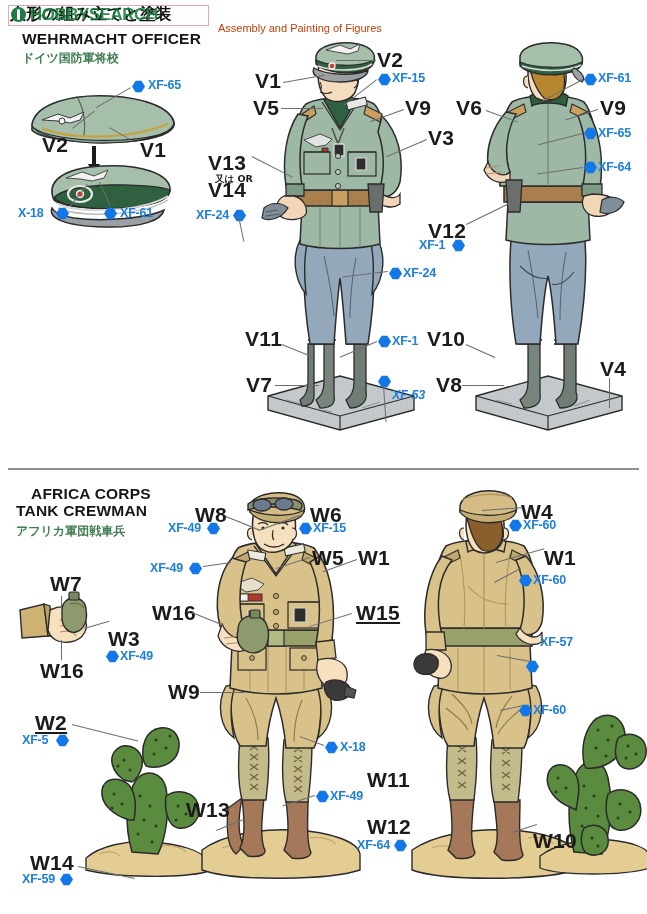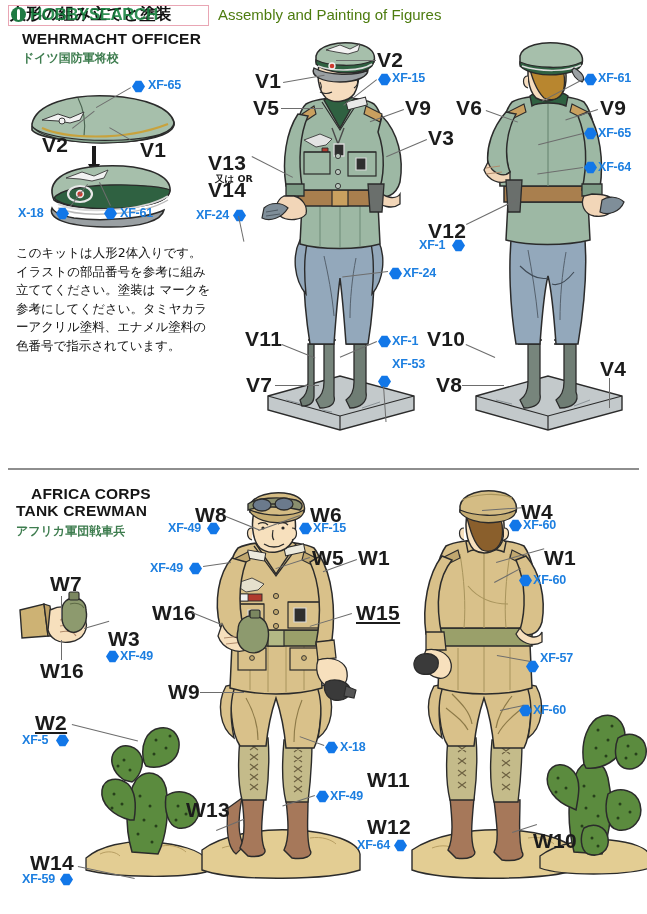--- a/index.html
+++ b/index.html
@@ -7,21 +7,21 @@
     width:647px;height:914px;position:relative;overflow:hidden;
     font-family:"Liberation Sans","DejaVu Sans",sans-serif;
     color:#1a1a1a;
   }
   .sheet{position:absolute;inset:0;}
 
   
   .hdr{position:absolute;left:6px;top:2px;width:641px;height:26px;}
   .hdr-jp{position:absolute;left:4px;top:2px;font-size:16px;font-weight:700;
           font-family:"DejaVu Sans",sans-serif;letter-spacing:0px;white-space:nowrap;color:#111;}
-  .hdr-en{position:absolute;left:212px;top:4px;font-size:15px;white-space:nowrap;color:#4d7c0f;}
+  .hdr-en{position:absolute;left:212px;top:20px;font-size:11px;white-space:nowrap;color:#c2410c;}
   .watermark{position:absolute;left:2px;top:3px;width:200px;height:20px;pointer-events:none;}
   .wm-text{position:absolute;left:22px;top:0px;font-size:17px;font-weight:700;color:#15803d;
            letter-spacing:-0.5px;opacity:.88;font-family:"Liberation Sans",sans-serif;}
   .wm-box{position:absolute;left:0;top:0px;width:199px;height:19px;border:1px solid #e9a6b4;}
   .wm-leaf{position:absolute;left:3px;top:2px;width:15px;height:15px;border-radius:50%;
            background:#1f7a43;}
   .wm-leaf:after{content:"";position:absolute;left:6px;top:2px;width:3px;height:11px;
            background:#fff;border-radius:2px;}
 
   
@@ -132,21 +132,20 @@
   <div class="lead" style="left:131px;top:88px;width:40px;transform:rotate(150deg);"></div>
 
   <div class="paint" style="left:18px;top:206px;">X-18</div>
   <div class="pmark" style="left:56px;top:207px;"></div>
   <div class="lead" style="left:70px;top:206px;width:28px;transform:rotate(-52deg);"></div>
 
   <div class="pmark" style="left:104px;top:207px;"></div>
   <div class="paint" style="left:120px;top:206px;">XF-61</div>
   <div class="lead" style="left:110px;top:206px;width:26px;transform:rotate(-115deg);"></div>
 
-  <div class="txt-jp" style="left:16px;top:244px;">このキットは人形2体入りです。イラストの部品番号を参考に組み立ててください。塗装は&nbsp;マークを参考にしてください。タミヤカラーアクリル塗料、エナメル塗料の色番号で指示されています。</div>
 
   <div class="artbox" style="left:262px;top:44px;">
     <svg width="160" height="392" viewBox="0 0 160 392">
 
       <g>
         <path d="M6,352 L78,332 L152,352 L152,366 L78,386 L6,366 Z" fill="#c3c9cb" stroke="#2b2b2b" stroke-width="1.4"></path>
         <path d="M6,352 L78,372 L152,352" fill="none" stroke="#2b2b2b" stroke-width="1.2"></path>
         <path d="M78,372 L78,386" fill="none" stroke="#2b2b2b" stroke-width="1.2"></path>
         <path d="M24,356 L40,360 M100,364 L118,358 M60,366 L70,368" stroke="#8b9397" stroke-width="1"></path>
       </g>
@@ -263,21 +262,21 @@
 
   <div class="pmark" style="left:389px;top:267px;"></div>
   <div class="paint" style="left:403px;top:266px;">XF-24</div>
   <div class="lead" style="left:388px;top:272px;width:46px;transform:rotate(173deg);"></div>
 
   <div class="pmark" style="left:378px;top:335px;"></div>
   <div class="paint" style="left:392px;top:334px;">XF-1</div>
   <div class="lead" style="left:377px;top:342px;width:40px;transform:rotate(157deg);"></div>
 
   <div class="pmark" style="left:378px;top:375px;"></div>
-  <div class="paint" style="left:392px;top:357px;">XF-53</div>
+  <div class="paint" style="left:392px;top:388px;font-style:italic;">XF-53</div>
   <div class="lead" style="left:384px;top:386px;width:36px;transform:rotate(86deg);"></div>
 
   <div class="artbox" style="left:470px;top:44px;">
     <svg width="160" height="392" viewBox="0 0 160 392">
 
       <g>
         <path d="M6,352 L78,332 L152,352 L152,366 L78,386 L6,366 Z" fill="#c3c9cb" stroke="#2b2b2b" stroke-width="1.4"></path>
         <path d="M6,352 L78,372 L152,352" fill="none" stroke="#2b2b2b" stroke-width="1.2"></path>
         <path d="M78,372 L78,386" fill="none" stroke="#2b2b2b" stroke-width="1.2"></path>
         <path d="M26,356 L42,360 M104,362 L120,356" stroke="#8b9397" stroke-width="1"></path>
@@ -707,20 +706,20 @@
   <div class="lead" style="left:512px;top:832px;width:26px;transform:rotate(-18deg);"></div>
 
   <div class="pmark" style="left:509px;top:519px;"></div>
   <div class="paint" style="left:523px;top:518px;">XF-60</div>
 
   <div class="pmark" style="left:519px;top:574px;"></div>
   <div class="paint" style="left:533px;top:573px;">XF-60</div>
   <div class="lead" style="left:494px;top:582px;width:30px;transform:rotate(-28deg);"></div>
 
   <div class="pmark" style="left:526px;top:660px;"></div>
-  <div class="paint" style="left:540px;top:651px;text-align:center;">XF-57</div>
+  <div class="paint" style="left:540px;top:635px;text-align:center;">XF-57</div>
   <div class="lead" style="left:497px;top:655px;width:34px;transform:rotate(10deg);"></div>
 
   <div class="pmark" style="left:519px;top:704px;"></div>
   <div class="paint" style="left:533px;top:703px;">XF-60</div>
   <div class="lead" style="left:500px;top:710px;width:24px;transform:rotate(-12deg);"></div>
 
 </div>
 
 </body></html>

